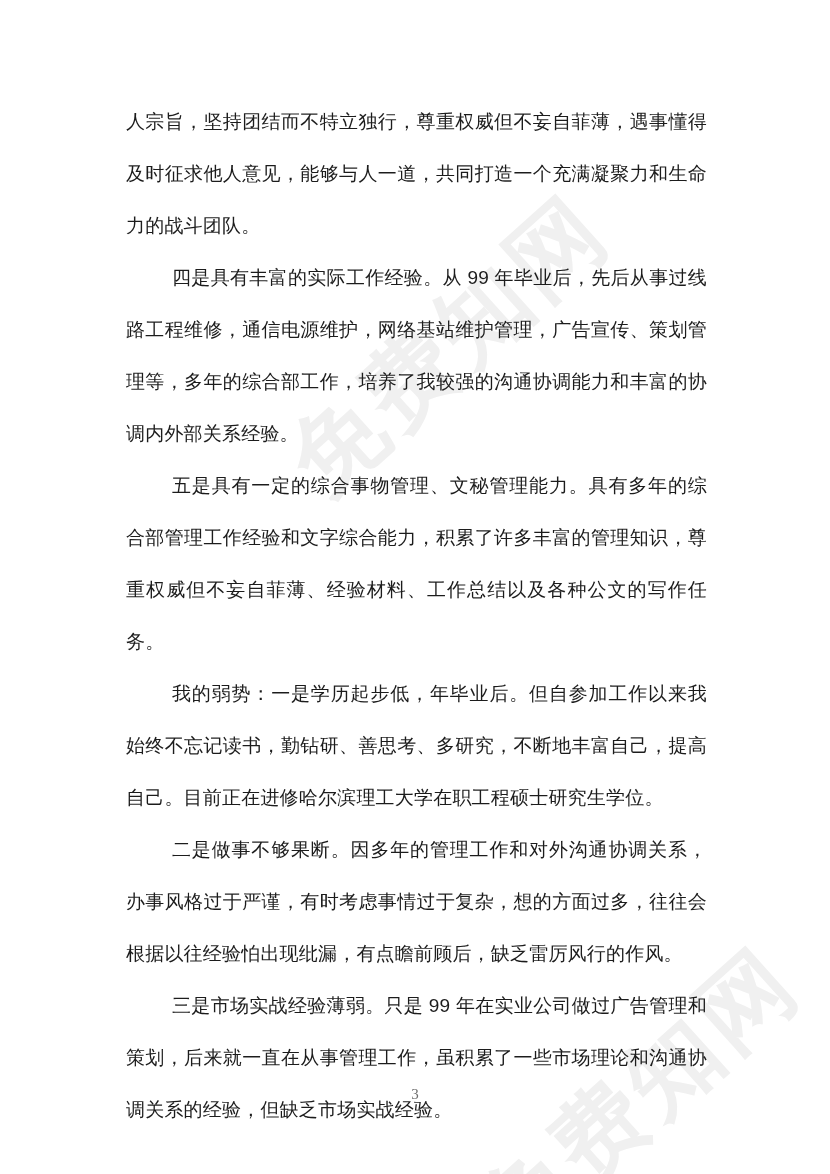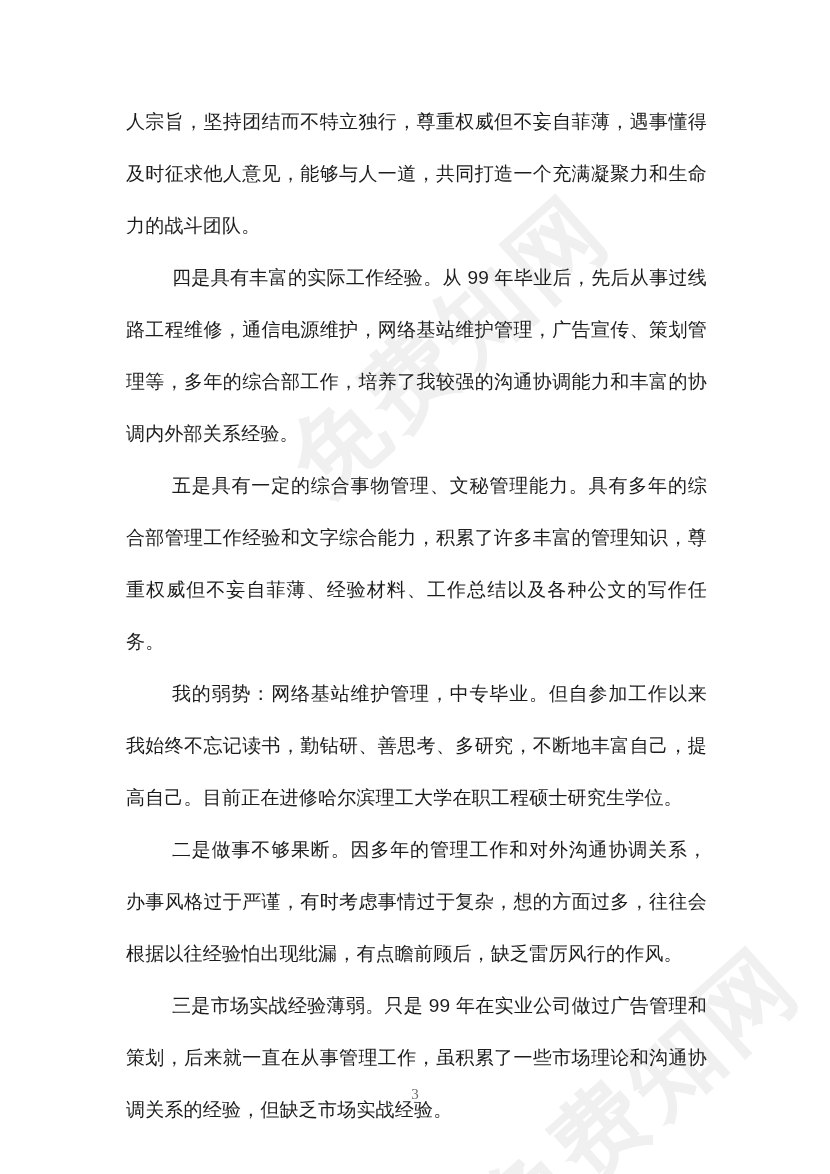--- a/index.html
+++ b/index.html
@@ -98,20 +98,20 @@
 
   <div id="watermark-layer">
     <div class="wm wm-a">免费知网</div>
     <div class="wm wm-b">免费知网</div>
   </div>
 
   <div id="content">
     <p class="para">人宗旨，坚持团结而不特立独行，尊重权威但不妄自菲薄，遇事懂得及时征求他人意见，能够与人一道，共同打造一个充满凝聚力和生命力的战斗团队。</p>
     <p class="para indent">四是具有丰富的实际工作经验。从 99 年毕业后，先后从事过线路工程维修，通信电源维护，网络基站维护管理，广告宣传、策划管理等，多年的综合部工作，培养了我较强的沟通协调能力和丰富的协调内外部关系经验。</p>
     <p class="para indent">五是具有一定的综合事物管理、文秘管理能力。具有多年的综合部管理工作经验和文字综合能力，积累了许多丰富的管理知识，尊重权威但不妄自菲薄、经验材料、工作总结以及各种公文的写作任务。</p>
-    <p class="para indent">我的弱势：网络基站维护管理，中专毕业。但自参加工作以来我始终不忘记读书，勤钻研、善思考、多研究，不断地丰富自己，提高自己。目前正在进修哈尔滨理工大学在职工程硕士研究生学位。</p>
+    <p class="para indent">我的弱势：一是学历起步低，年毕业后。但自参加工作以来我始终不忘记读书，勤钻研、善思考、多研究，不断地丰富自己，提高自己。目前正在进修哈尔滨理工大学在职工程硕士研究生学位。</p>
     <p class="para indent">二是做事不够果断。因多年的管理工作和对外沟通协调关系，办事风格过于严谨，有时考虑事情过于复杂，想的方面过多，往往会根据以往经验怕出现纰漏，有点瞻前顾后，缺乏雷厉风行的作风。</p>
     <p class="para indent">三是市场实战经验薄弱。只是 99 年在实业公司做过广告管理和策划，后来就一直在从事管理工作，虽积累了一些市场理论和沟通协调关系的经验，但缺乏市场实战经验。</p>
   </div>
 
   <div id="page-number">3</div>
 
 </div>
 
 </body></html>

